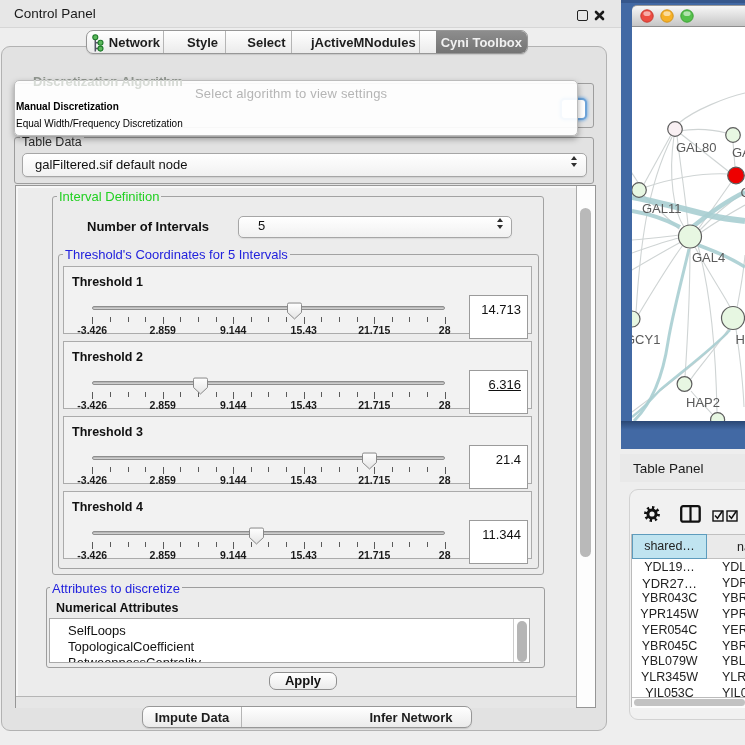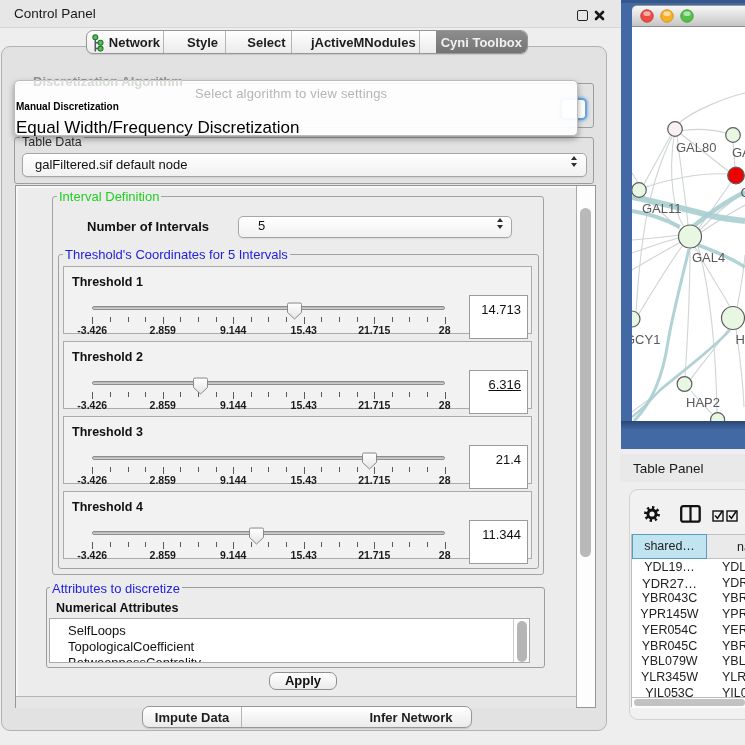--- a/index.html
+++ b/index.html
@@ -82,21 +82,21 @@
 
   <div class="lbl" style="left:33px;top:74px;font-size:13px;font-weight:600;color:#90968f;">Discretization Algorithm</div>
 
   <div class="abs" style="left:14px;top:80px;width:564px;height:56px;background:rgba(255,255,255,0.93);
        border:1px solid #bcbcbc;border-radius:5px;box-shadow:0 3px 6px rgba(0,0,0,0.35);box-sizing:border-box;"></div>
   <div class="abs" style="left:33px;top:80px;width:220px;height:12px;overflow:hidden;">
     <div class="lbl" style="left:0;top:-6px;font-size:13px;font-weight:600;color:#d7dbd6;">Discretization Algorithm</div>
   </div>
   <div class="lbl" style="left:195px;top:86px;font-size:13px;color:#b5b5b5;letter-spacing:0.2px;">Select algorithm to view settings</div>
   <div class="lbl" style="left:16px;top:101px;font-size:10px;font-weight:bold;color:#000;">Manual Discretization</div>
-  <div class="lbl" style="left:16px;top:118px;font-size:17px;color:#000;">Equal Width/Frequency Discretization</div>
+  <div class="lbl" style="left:16px;top:118px;font-size:10px;color:#000;">Equal Width/Frequency Discretization</div>
 
   <div class="abs" style="left:15px;top:185px;width:581px;height:523px;background:#ececec;
        border:1px solid #969696;box-shadow:inset 0 0 0 2px #f7f7f7;box-sizing:border-box;"></div>
 
   <div class="abs" style="left:576px;top:186px;width:19px;height:521px;background:#fdfdfd;
        border-left:1px solid #a9a9a9;box-sizing:border-box;"></div>
   <div class="abs" style="left:580px;top:208px;width:11px;height:349px;background:#b9b9b9;border-radius:6px;"></div>
 
   <div class="abs" style="left:16px;top:696px;width:560px;height:11px;background:#e6e6e6;border-top:1px solid #b5b5b5;"></div>
 

